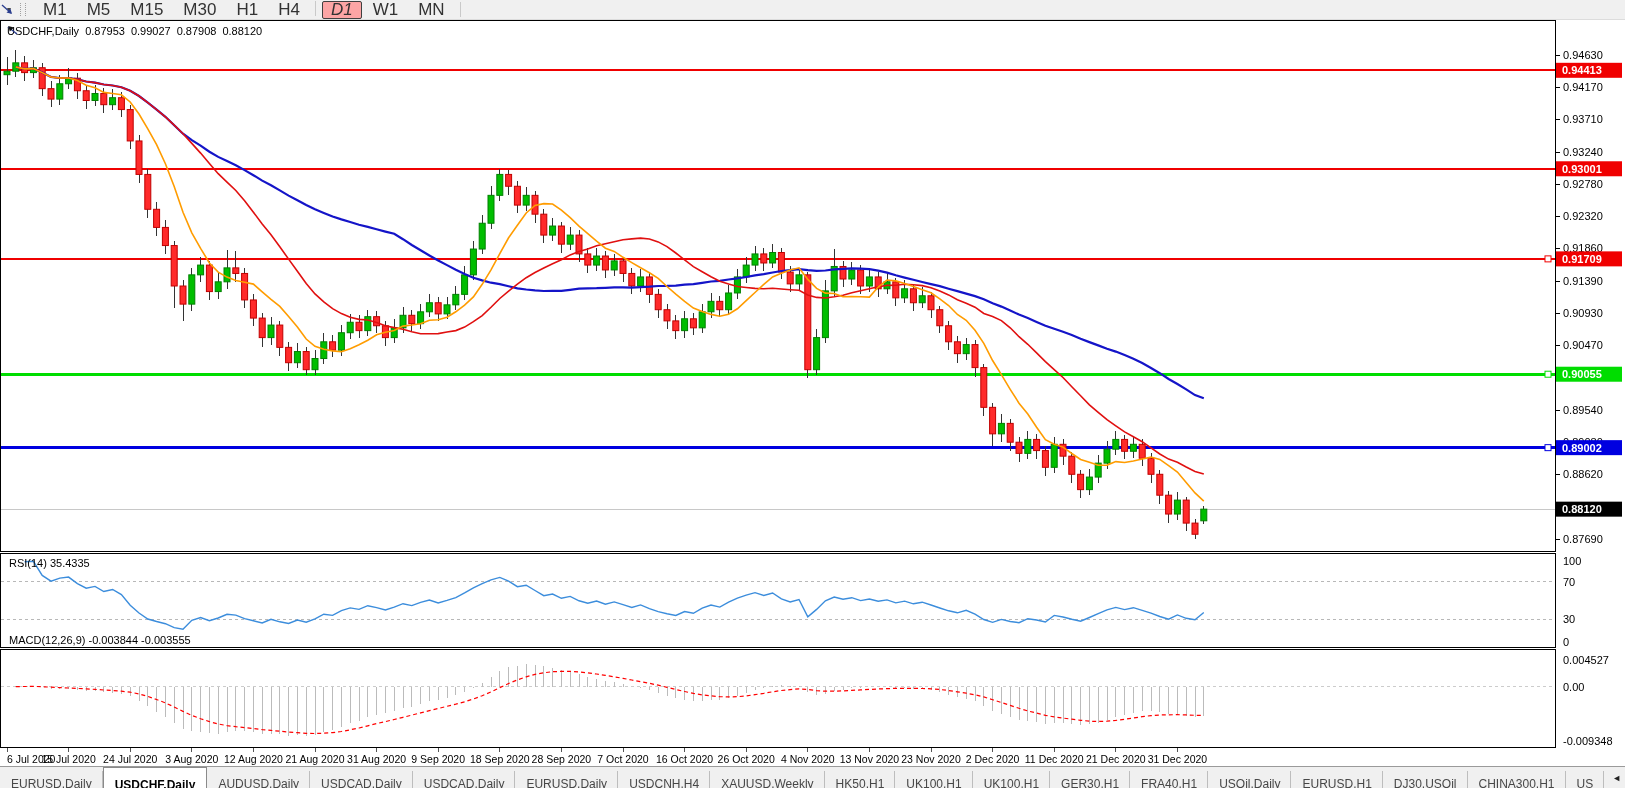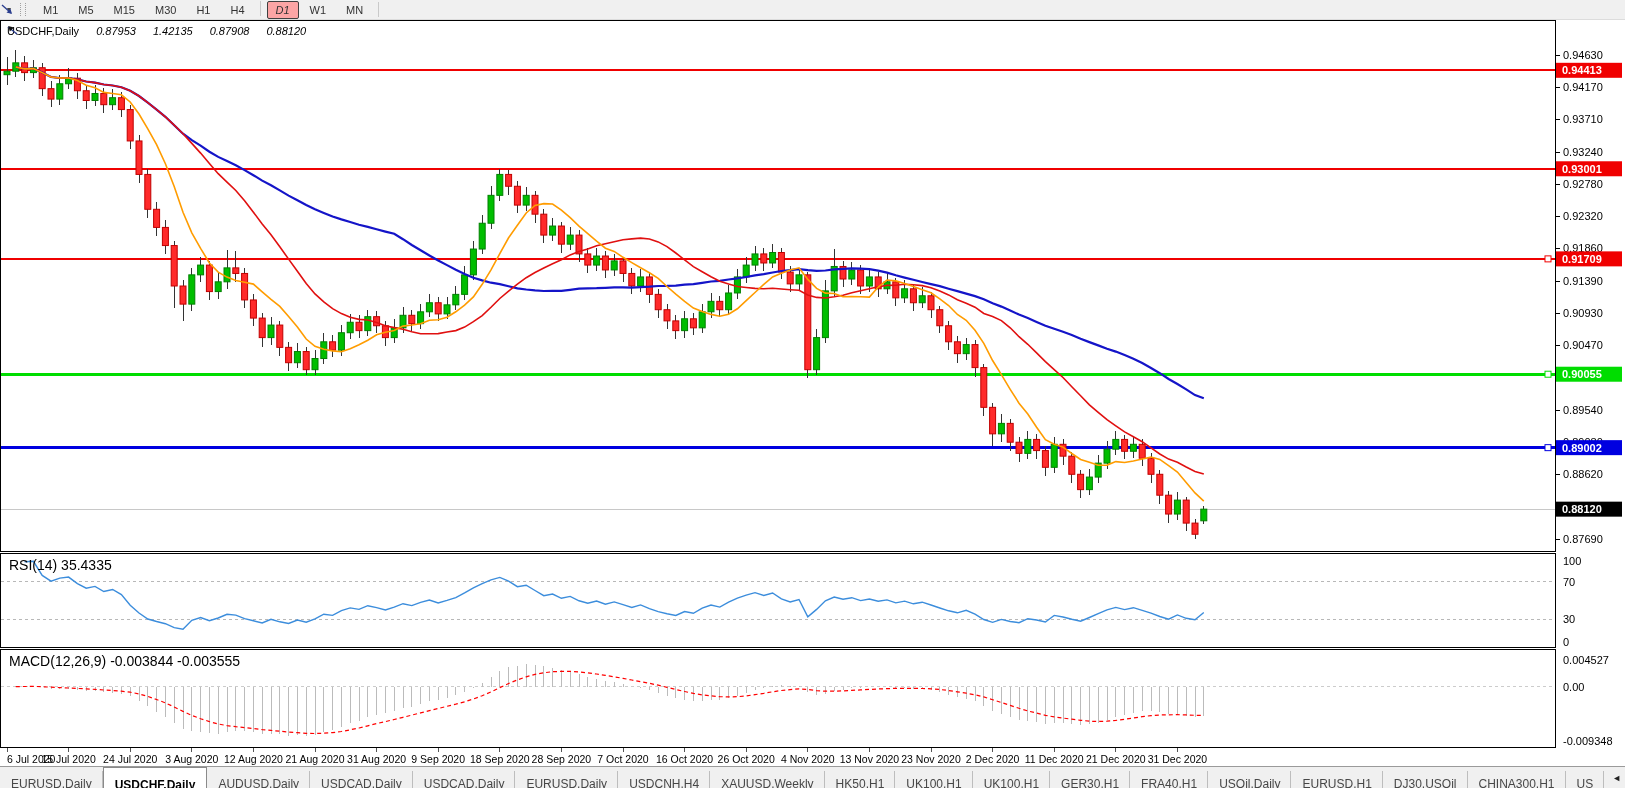--- a/index.html
+++ b/index.html
@@ -12,36 +12,36 @@
   #toolbar{
     position:absolute;top:0;left:0;width:1625px;height:20px;
     background:#f0f0f0;border-bottom:1px solid #dcdcdc;
     display:flex;align-items:center;box-sizing:border-box;
   }
   .tool-icon{display:flex;align-items:center;padding:0 3px 0 5px;}
   .caret{font-size:8px;color:#444;margin-left:2px;}
   .grip{width:4px;height:13px;border-left:1px dotted #a0a0a0;border-right:1px dotted #a0a0a0;margin:0 7px 0 6px;}
   .separator{width:1px;height:15px;background:#c9c9c9;margin:0 5px;}
   .tf-btn{
-    font-size:11px;color:#333;padding:1px 8px;margin:0 1px;
+    font-size:17px;color:#333;padding:1px 8px;margin:0 1px;
     border:1px solid transparent;border-radius:2px;cursor:default;line-height:14px;
   }
   .tf-btn.active{background:#fca5a5;border:1px solid #404040;font-style:italic;}
   
   svg{position:absolute;left:0;}
   #legend{
     position:absolute;top:25px;left:7px;font-size:11px;color:#000;
     display:flex;align-items:center;gap:5px;z-index:5;
   }
-  #legend .num{margin-left:12px;font-style:italic;}
+  #legend .num{margin-left:1px;}
   .pane-label{
-    position:absolute;left:9px;font-size:14px;color:#000;z-index:5;
+    position:absolute;left:9px;font-size:11px;color:#000;z-index:5;
   }
   #rsi-label{top:557px;}
-  #macd-label{top:653px;}
+  #macd-label{top:634px;}
   
   #date-axis{position:absolute;top:748px;left:0;width:1625px;height:18px;}
   
   #tab-bar{
     position:absolute;top:766px;left:0;width:1625px;height:22px;
     background:#f0f0f0;border-top:1px solid #9a9a9a;
     display:flex;align-items:stretch;box-sizing:border-box;font-size:12px;color:#474747;
   }
   .tab{
     display:flex;align-items:center;padding:17px 11px;white-space:nowrap;
@@ -593,21 +593,21 @@
     </g>
   </svg>
 
 <div id="legend">
   <svg width="13" height="12">
     <line x1="1" y1="2" x2="10" y2="9" stroke="#2a3e8f" stroke-width="1.3"></line>
     <path d="M1.2,1 L7,2.6 L2.8,6.4 Z" fill="#111"></path>
   </svg>
   <span>USDCHF,Daily</span>
   <span class="num">0.87953</span>
-  <span class="num">1.42135</span>
+  <span class="num">0.99027</span>
   <span class="num">0.87908</span>
   <span class="num">0.88120</span>
 </div>
 
 <div id="rsi-label" class="pane-label">RSI(14) 35.4335</div>
 <div id="macd-label" class="pane-label">MACD(12,26,9) -0.003844 -0.003555</div>
 
 <svg id="date-axis" width="1625" height="18">
     <g font-size="10.5" font-family="&quot;Liberation Sans&quot;,sans-serif" fill="#000">
       <line x1="7" y1="0" x2="7" y2="4" stroke="#555" stroke-width="1" shape-rendering="crispEdges"></line>

